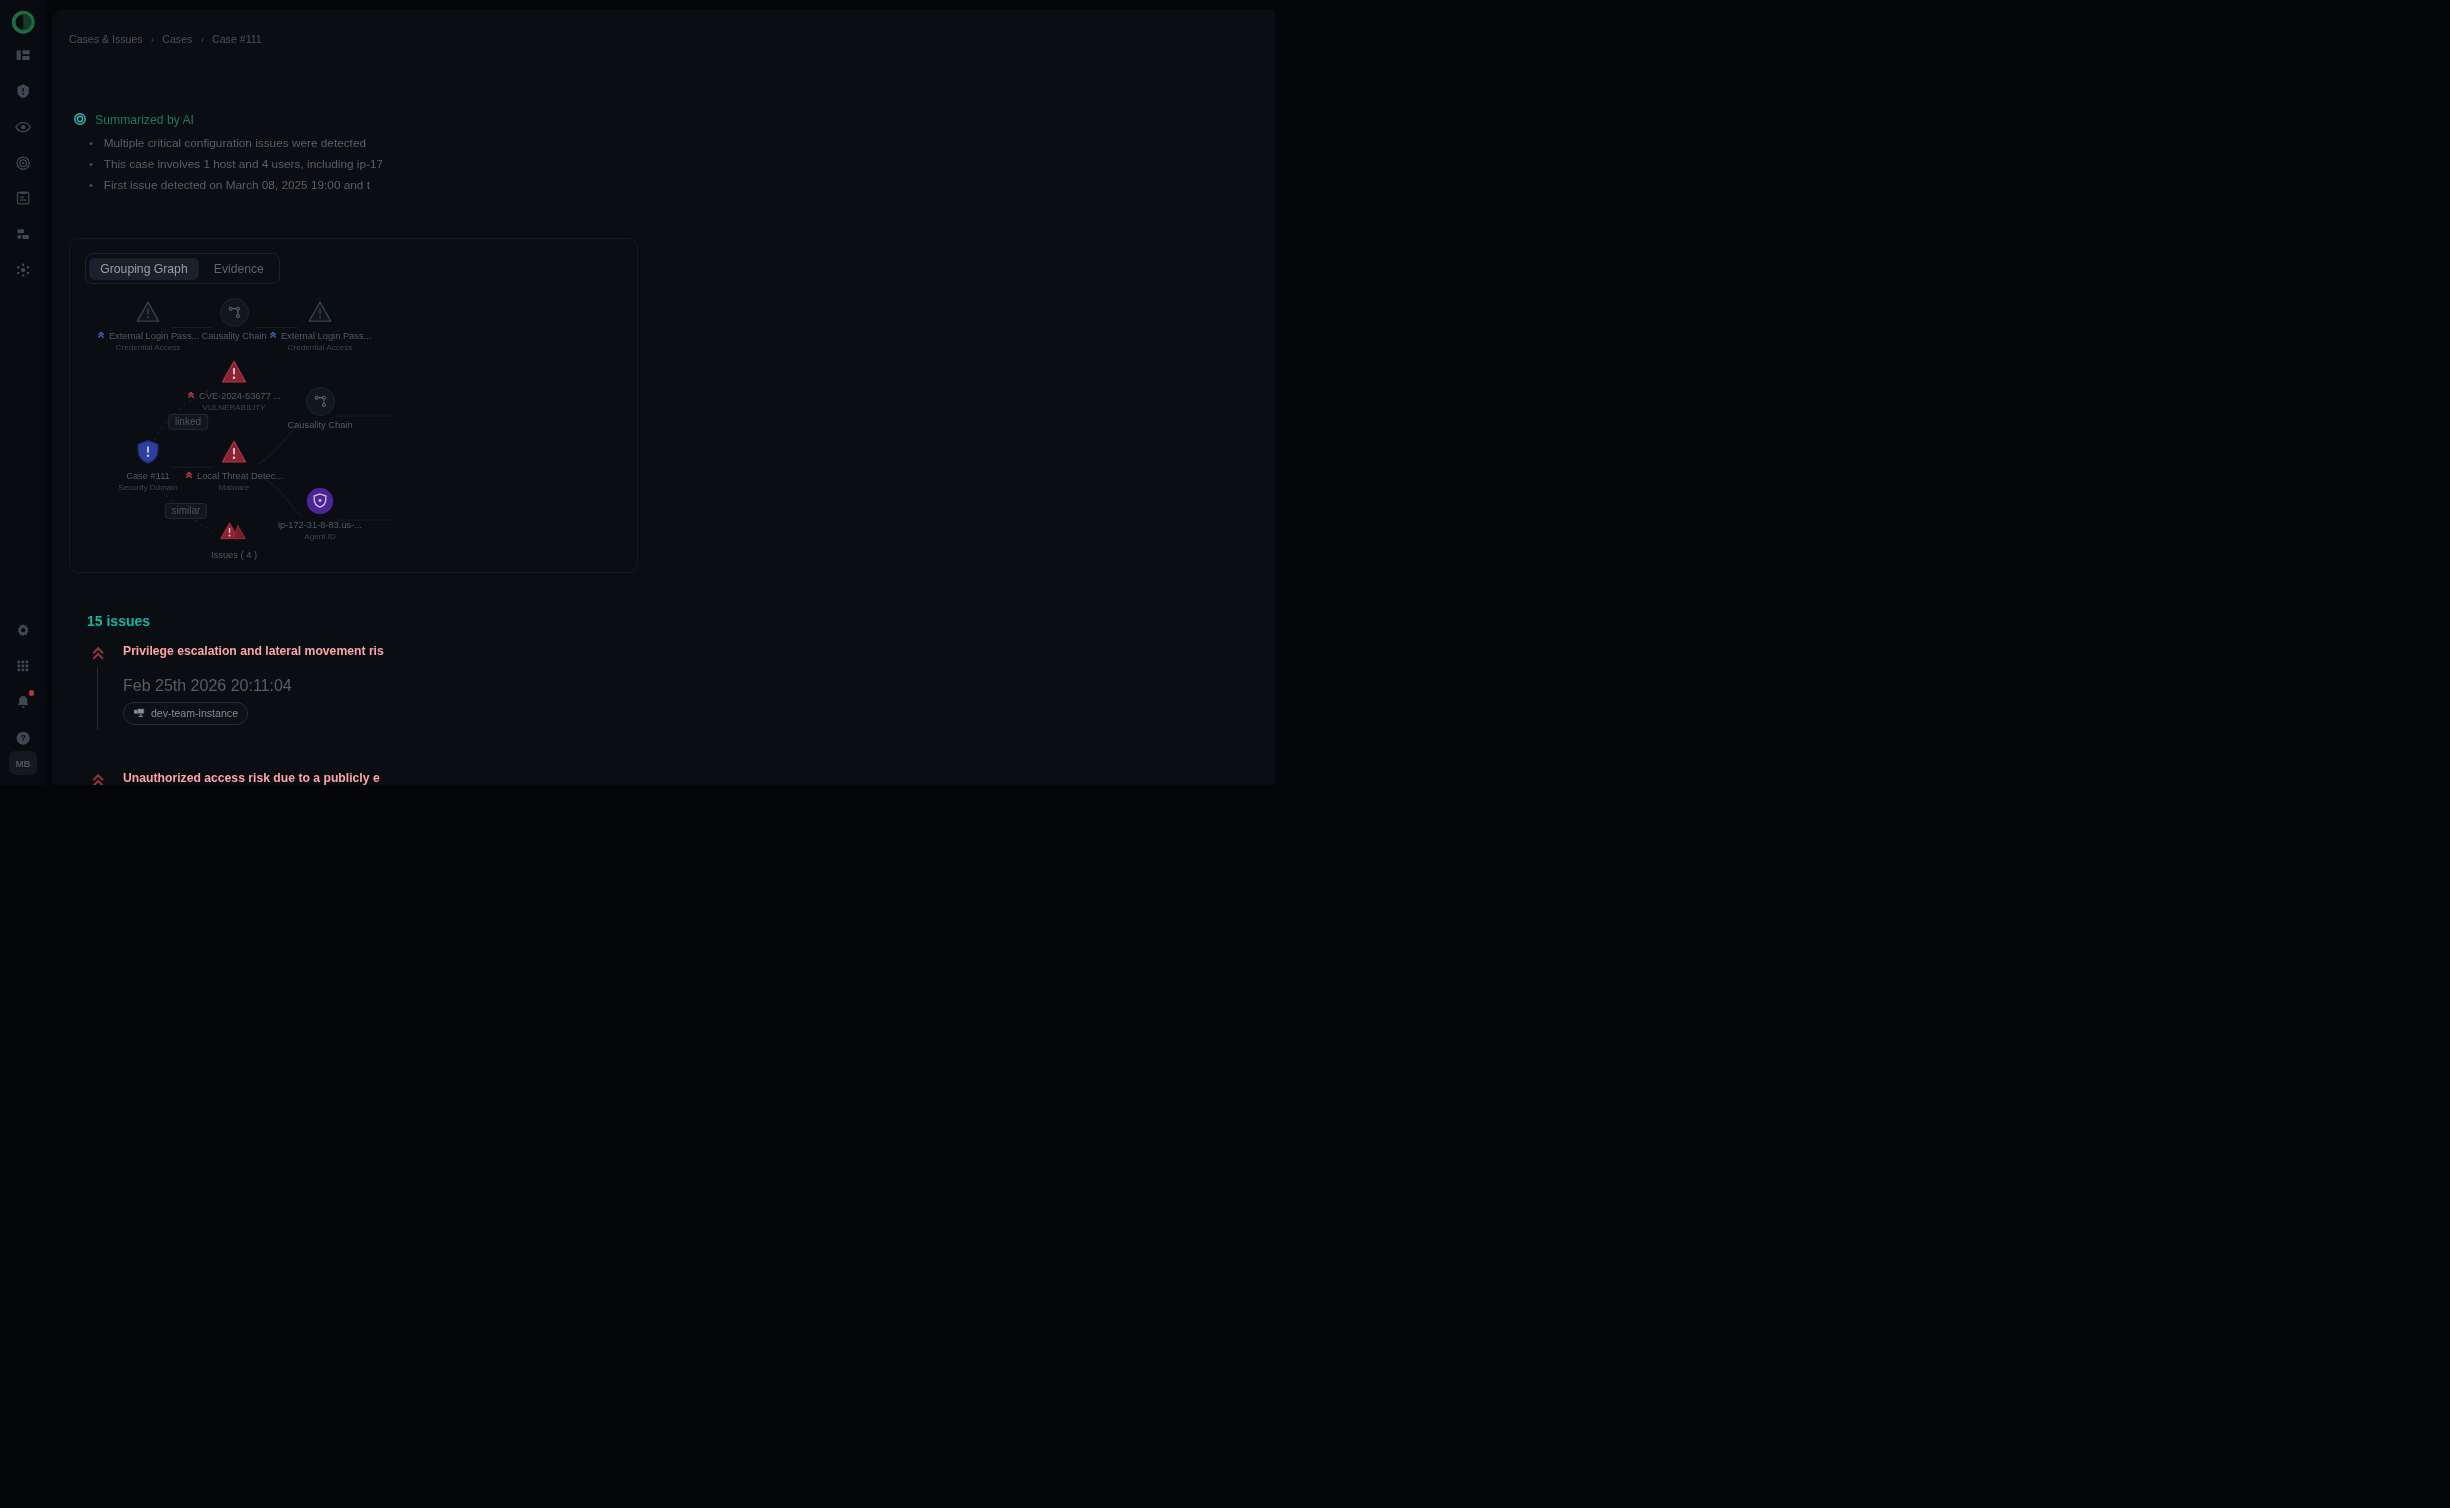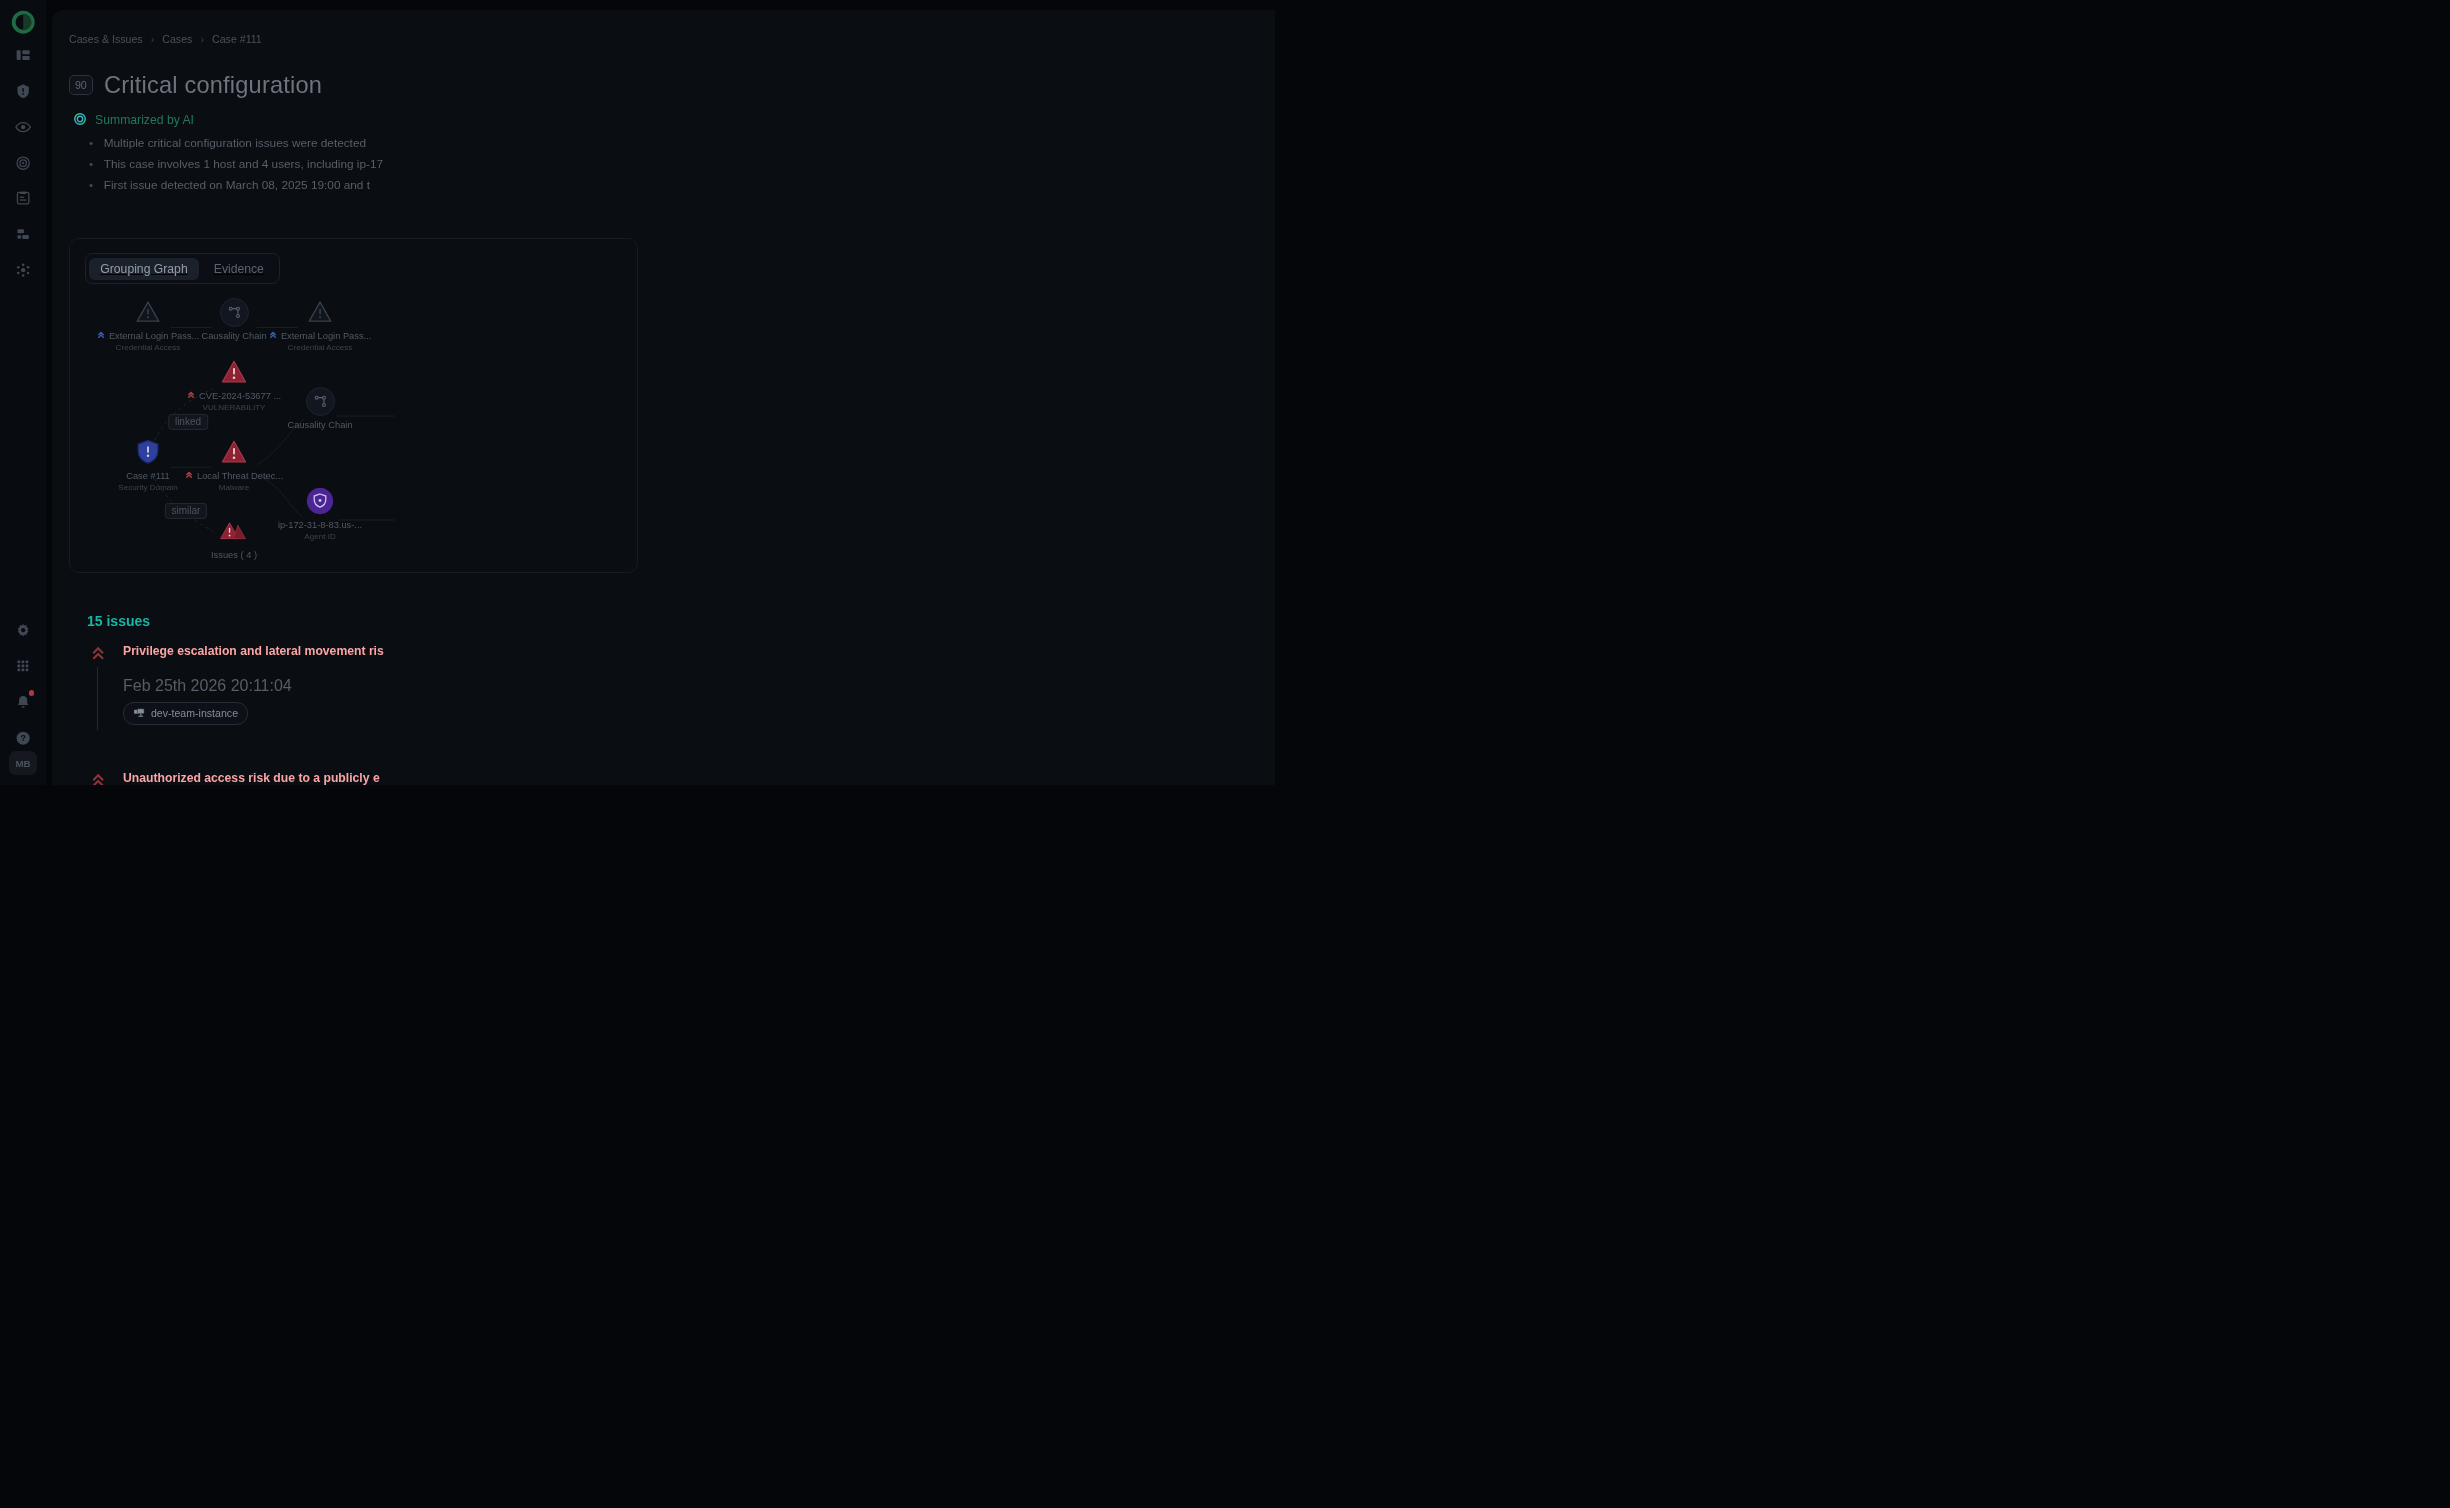--- a/index.html
+++ b/index.html
@@ -30,21 +30,21 @@
     font-size:10.6px; display:flex; align-items:center; justify-content:center; padding:0 4.1px; background:#10141a; }
   .case-title { font-size:23.6px; font-weight:400; color:#6e747d; letter-spacing:0.2px; white-space:nowrap; }
   .ai-row { position:absolute; left:21px; top:102px; display:flex; gap:8.1px; align-items:center; color:#1f7a5a; font-size:12.2px; }
   .ai-row svg { width:14px; height:14px; }
   .bullets { position:absolute; left:37px; top:123px; width:504px; }
   .bullet { display:flex; gap:10.6px; font-size:11.8px; color:#585f69; line-height:21px; white-space:nowrap; }
   .bullet .dot { color:#454c55; }
 
   
   .gcard { position:absolute; left:17px; top:228px; width:569px; height:335px; border:0.8px solid #161c24; border-radius:9.8px; background:#0a0d12; }
-  .gtabs { position:absolute; left:14.6px; top:14.6px; border:0.8px solid #1b222c; border-radius:7.3px; padding:3.3px; display:flex; gap:3.3px; background:#0b0e14;text-decoration:underline; }
+  .gtabs { position:absolute; left:14.6px; top:14.6px; border:0.8px solid #1b222c; border-radius:7.3px; padding:3.3px; display:flex; gap:3.3px; background:#0b0e14; }
   .gtab { font-size:12.2px; padding:4.1px 11.4px; border-radius:5.7px; color:#5b636e; cursor:pointer; }
   .gtab.active { background:#1a212b; color:#959ea9; }
   .gedges { position:absolute; left:0; top:0; width:100%; height:100%; }
   .gnode { position:absolute; transform:translateX(-50%); display:flex; flex-direction:column; align-items:center; width:122px; cursor:pointer; }
   .gicon { height:29px; display:flex; align-items:center; justify-content:center; }
   .gicon svg { width:28px; height:28px; }
   .gicon.circle { width:29px; border-radius:50%; background:#12171f; border:0.8px solid #1d242e; }
   .gicon.circle svg { width:14.6px; height:14.6px; }
   .glabel { margin-top:4.1px; font-size:9.3px; color:#525a64; display:flex; align-items:center; gap:4.1px; white-space:nowrap; }
   .glabel svg { width:8.1px; height:8.1px; }
@@ -215,24 +215,20 @@
   </nav>
 
   <section class="casepage">
     <div class="crumbs" id="crumbs">
         <span class="crumb">Cases &amp; Issues</span>
         <span class="crumb-sep">›</span>
         <span class="crumb">Cases</span>
         <span class="crumb-sep">›</span>
         <span class="crumb">Case #111</span>
       </div>
-    <div class="title-row">
-      <span class="score-badge">90</span>
-      <span class="case-title">Critical configuration</span>
-    </div>
     <div class="ai-row">
       <span id="ai-sum-icon"><svg viewBox="0 0 24 24" width="18" height="18" fill="none">
             <defs>
               <linearGradient id="rg" x1="0" y1="0" x2="1" y2="1">
                 <stop offset="0" stop-color="#3ecf8e"></stop>
                 <stop offset=".5" stop-color="#3aa8d8"></stop>
                 <stop offset="1" stop-color="#35c98a"></stop>
               </linearGradient>
             </defs>
             <circle cx="12" cy="12" r="9" stroke="url(#rg)" stroke-width="2.4"></circle>

